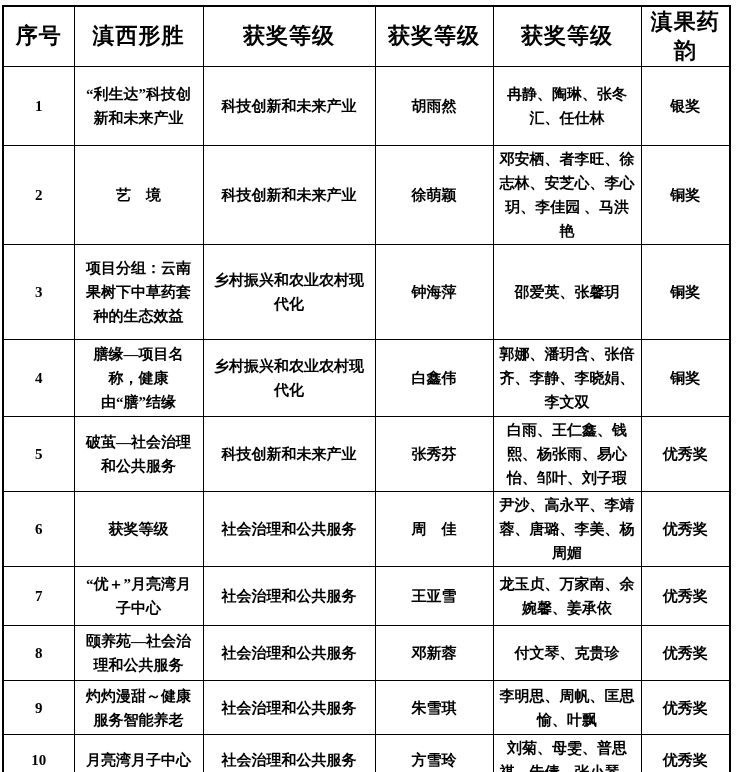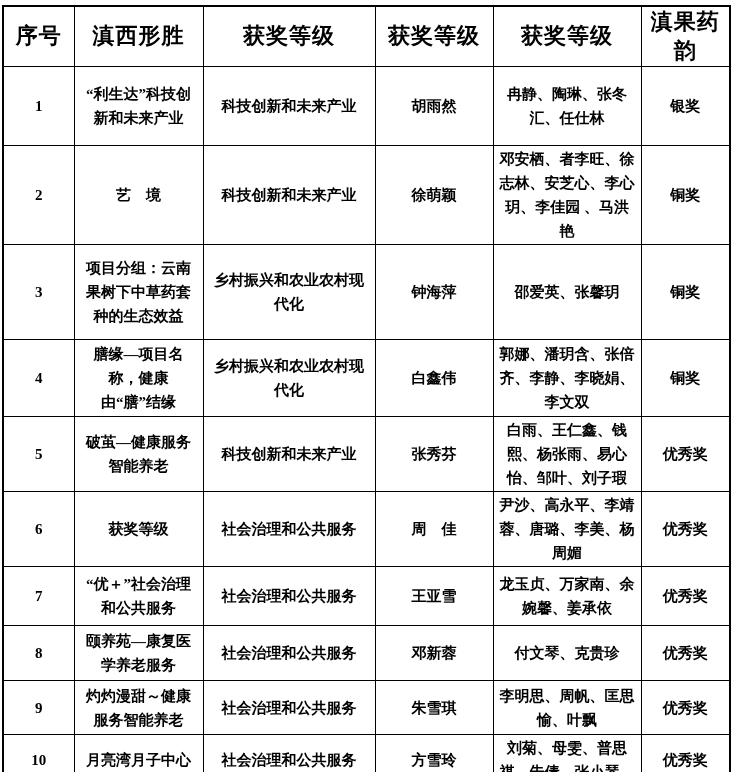--- a/index.html
+++ b/index.html
@@ -105,45 +105,45 @@
       <tr class="r4">
         <td>4</td>
         <td>膳缘—项目名称，健康由“膳”结缘</td>
         <td>乡村振兴和农业农村现代化</td>
         <td>白鑫伟</td>
         <td>郭娜、潘玥含、张倍齐、李静、李晓娟、李文双</td>
         <td>铜奖</td>
       </tr>
       <tr class="r5">
         <td>5</td>
-        <td>破茧—健康服务智能养老</td>
+        <td>破茧—社会治理和公共服务</td>
         <td>科技创新和未来产业</td>
         <td>张秀芬</td>
         <td>白雨、王仁鑫、钱熙、杨张雨、易心怡、邹叶、刘子瑕</td>
         <td>优秀奖</td>
       </tr>
       <tr class="r6">
         <td>6</td>
         <td>获奖等级</td>
         <td>社会治理和公共服务</td>
         <td>周　佳</td>
         <td>尹沙、高永平、李靖蓉、唐璐、李美、杨周媚</td>
         <td>优秀奖</td>
       </tr>
       <tr class="r7">
         <td>7</td>
-        <td>“优＋”社会治理和公共服务</td>
+        <td>“优＋”月亮湾月子中心</td>
         <td>社会治理和公共服务</td>
         <td>王亚雪</td>
         <td>龙玉贞、万家南、余婉馨、姜承依</td>
         <td>优秀奖</td>
       </tr>
       <tr class="r8">
         <td>8</td>
-        <td>颐养苑—康复医学养老服务</td>
+        <td>颐养苑—社会治理和公共服务</td>
         <td>社会治理和公共服务</td>
         <td>邓新蓉</td>
         <td>付文琴、克贵珍</td>
         <td>优秀奖</td>
       </tr>
       <tr class="r9">
         <td>9</td>
         <td>灼灼漫甜～健康服务智能养老</td>
         <td>社会治理和公共服务</td>
         <td>朱雪琪</td>

